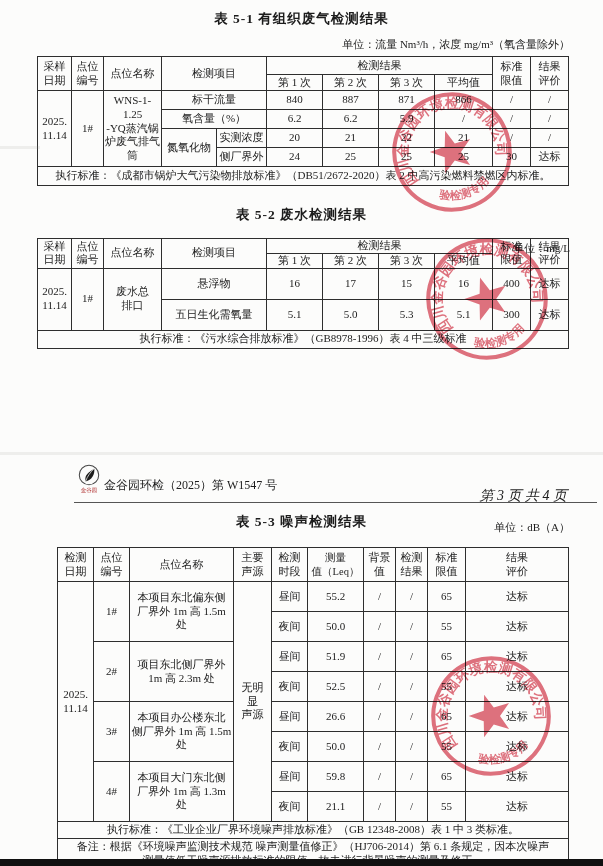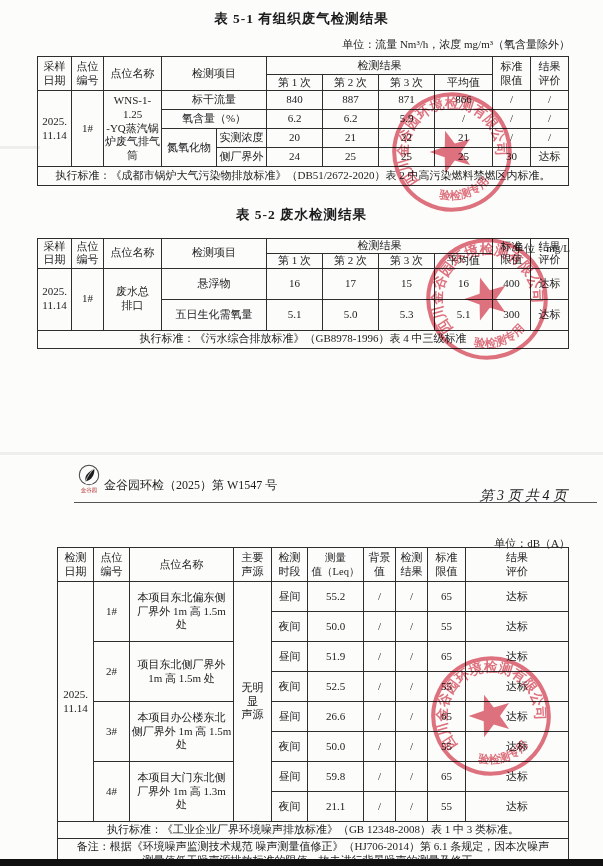--- a/index.html
+++ b/index.html
@@ -193,21 +193,22 @@
       <circle cx="12" cy="12" r="10.6" fill="none" stroke="#444" stroke-width="1.1"></circle>
       <path d="M8.2 19 C 15 17.5 18.5 11.5 17.8 4.8 C 16.5 6.2 10 9.5 8.6 13.2 C 7.8 15.3 7.9 17.2 8.2 19 Z" fill="#1d1d1d"></path>
       <path d="M8.2 19 C 10.5 13 13.5 9 17.8 4.8" stroke="#ffffff" stroke-width="0.8" fill="none"></path>
     </svg>
     <div class="logo-sub">金谷园</div>
   </div>
   <div class="abs doc-no">金谷园环检（2025）第 W1547 号</div>
   <div class="abs page-no">第 3 页 共 4 页</div>
   <div class="abs head-rule"></div>
 
-  <div class="abs unit-line" style="top:536px;">单位：dB（A）</div>
+  <div class="abs t-title" style="top:513px;">表 5-3  噪声检测结果</div>
+  <div class="abs unit-line" style="top:520px;">单位：dB（A）</div>
 
   <table class="tbl t3" style="left:57px;top:547px;width:511px;">
     <colgroup>
       <col style="width:36px">
         <col style="width:36px">
         <col style="width:104px">
         <col style="width:38px">
       <col style="width:36px">
         <col style="width:56px">
         <col style="width:32px">
@@ -257,21 +258,21 @@
       <td>夜间</td>
       <td>50.0</td>
       <td>/</td>
       <td>/</td>
       <td>55</td>
       <td>达标</td>
     </tr>
     <tr class="dr">
       <td rowspan="2">2#</td>
       <td rowspan="2">项目东北侧厂界外
-1m 高 1.5m 处</td>
+1m 高 2.3m 处</td>
       <td>昼间</td>
       <td>51.9</td>
       <td>/</td>
       <td>/</td>
       <td>65</td>
       <td>达标</td>
     </tr>
     <tr class="dr">
       <td>夜间</td>
       <td>52.5</td>

